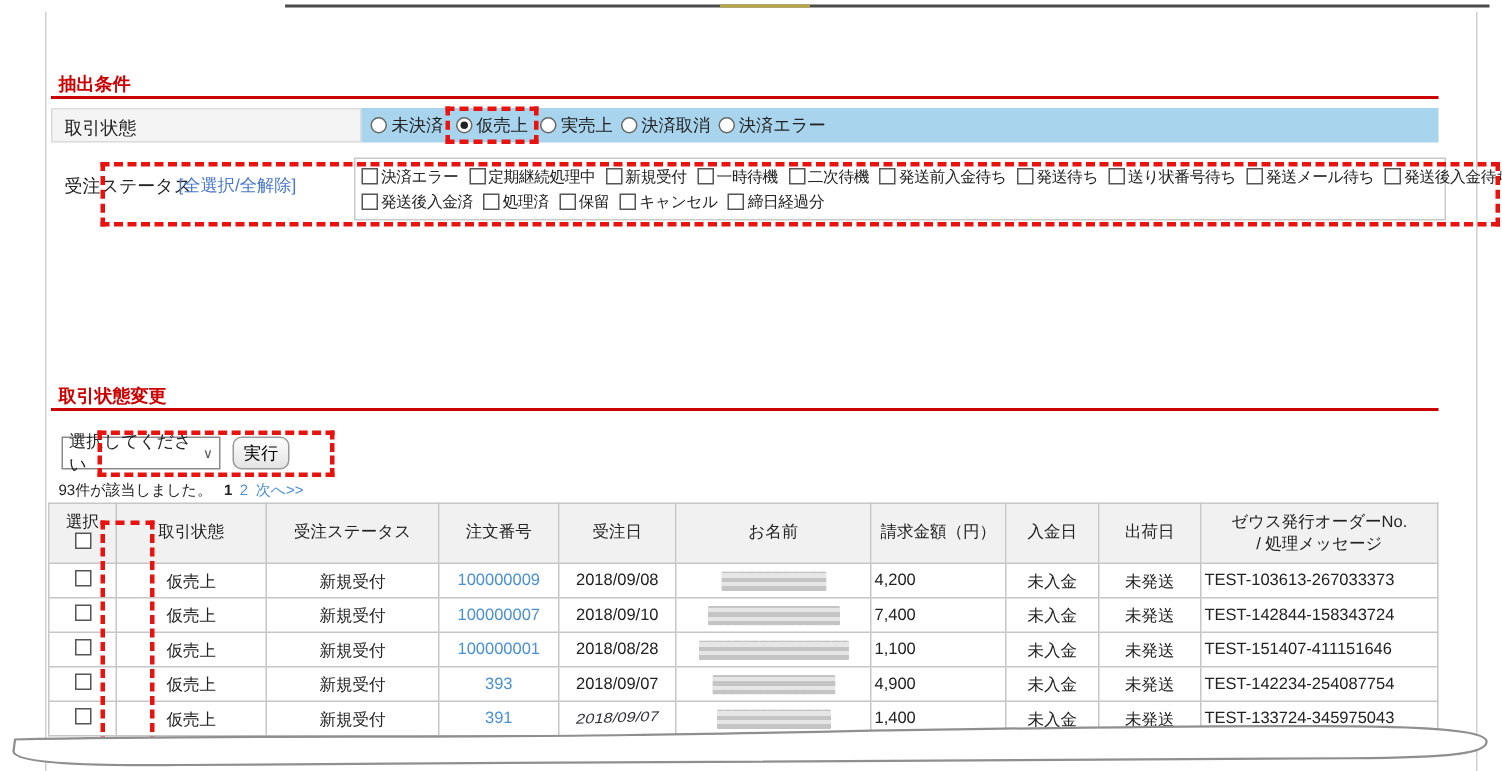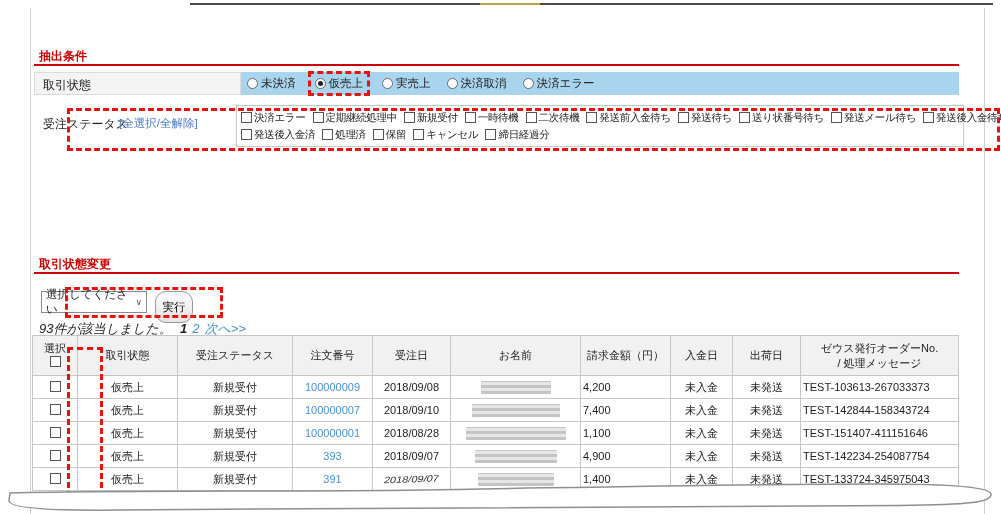--- a/index.html
+++ b/index.html
@@ -21,21 +21,21 @@
   .titlebar .pattern { width:12px; height:20px; margin-left:3px;
     background-image:radial-gradient(#b9b9b9 1px, transparent 1px); background-size:4px 4px; background-color:#eee; }
   .page-title { margin-left:8px; font-size:13px; font-weight:bold; color:#1d1d28; }
 
   .section-title { position:absolute; left:8px; font-size:12px; font-weight:bold; color:#cc0000; }
   .red-rule { position:absolute; left:3px; width:925px; height:2px; background:#cc0000; }
 
   
   .tx-row { position:absolute; left:3px; top:64px; width:925px; height:23px; display:flex; }
   .tx-label { width:207px; background:#f4f4f4; border:1px solid #dcdcdc; padding:4px 0 0 8px; font-size:12px; }
-  .tx-bar { flex:1; background:#a9d4ee; display:flex; align-items:center; padding-left:6px; gap:16px; white-space:nowrap; }
+  .tx-bar { flex:1; background:#a9d4ee; display:flex; align-items:center; padding-left:6px; gap:5px; white-space:nowrap; }
   .radio-item { display:inline-flex; align-items:center; gap:3px; font-size:11.5px; cursor:default; }
   .radio { width:11px; height:11px; border-radius:50%; border:1px solid #666; background:#fff; display:inline-block; position:relative; }
   .radio.sel::after { content:""; position:absolute; left:2px; top:2px; width:5px; height:5px; border-radius:50%; background:#222; }
   .radio-hl { display:inline-flex; border:3px dashed #e8130f; padding:2px 4px; margin:-7px -4px; }
 
   
   .os-label { position:absolute; left:12px; top:108px; font-size:12px; }
   .os-links { position:absolute; left:88px; top:108px; font-size:11.5px; color:#4a77c8; }
   .os-links a { color:#4a77c8; text-decoration:none; }
   .cb-cell { position:absolute; left:205px; top:97px; width:728px; border:1px solid #c9c9c9; background:#fff; padding:3px 4px; }
@@ -48,23 +48,23 @@
   .search-btn { display:inline-flex; align-items:center; gap:6px; padding:4px 14px 4px 16px;
     font-size:12px; color:#333; background:linear-gradient(#fdfdfd,#e8e8e8);
     border:1px solid #bbb; border-radius:4px; cursor:pointer; }
   .go-icon { width:14px; height:14px; border-radius:50%; background:#47474f; color:#fff;
     display:inline-flex; align-items:center; justify-content:center; font-size:8px; line-height:1; }
 
   
   .select-box { position:absolute; left:10px; top:283px; width:106px; height:22px; border:1px solid #8a8a8a;
     background:#fff; font-size:11.5px; display:flex; align-items:center; padding:0 4px; justify-content:space-between; cursor:pointer; }
   .select-box .chev { color:#555; font-size:9px; }
-  .exec-btn { position:absolute; left:124px; top:283px; width:38px; height:32px; font-size:11.5px;
-    background:linear-gradient(#fdfdfd,#e4e4e4); border:1px solid #9a9a9a; border-radius:11px; cursor:pointer; }
-  .result-line { position:absolute; left:8px; top:312px; font-size:13px;font-style:italic; }
+  .exec-btn { position:absolute; left:124px; top:283px; width:38px; height:22px; font-size:11.5px;
+    background:linear-gradient(#fdfdfd,#e4e4e4); border:1px solid #9a9a9a; border-radius:6px; cursor:pointer; }
+  .result-line { position:absolute; left:8px; top:312px; font-size:10px; }
   .pg-cur { font-weight:bold; margin-left:8px; }
   .pg-link { color:#4a90d2; margin-left:5px; cursor:pointer; }
 
   
   table.grid { position:absolute; left:32px; top:335px; width:926px; border-collapse:collapse; table-layout:fixed; }
   .grid th, .grid td { border:1px solid #c6c6c6; font-weight:normal; font-size:11px; overflow:hidden; }
   .grid th { background:#f1f1f1; height:40px; text-align:center; padding:2px; line-height:1.3; }
   .grid td { height:23px; background:#fff; text-align:center; padding:1px 2px; }
   .grid td.num { text-align:left; padding-right:6px; }
   .grid td.left { text-align:left; }

